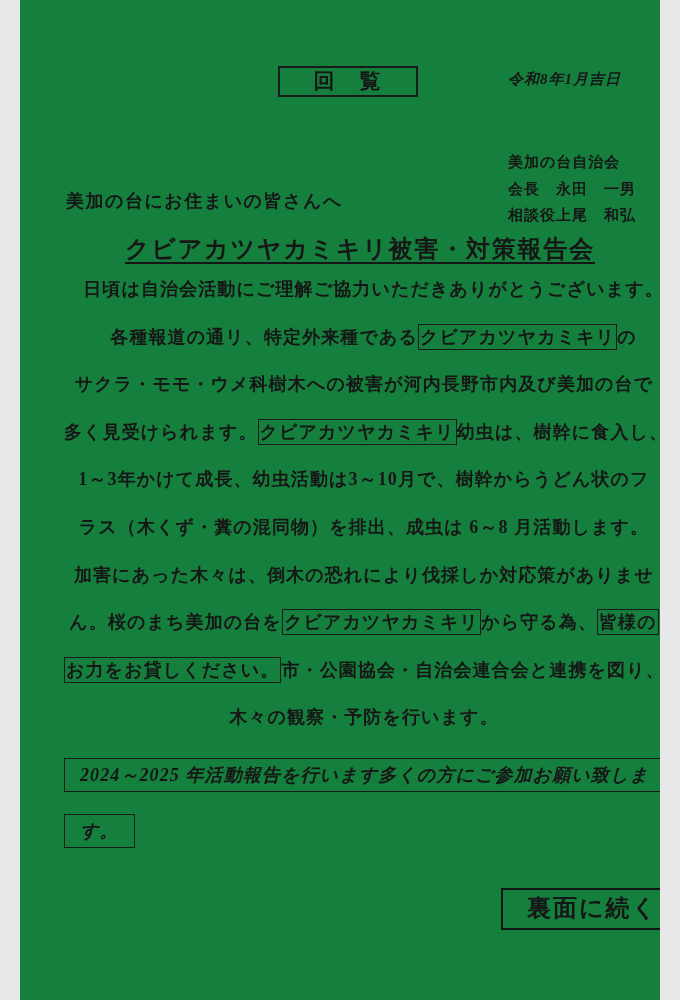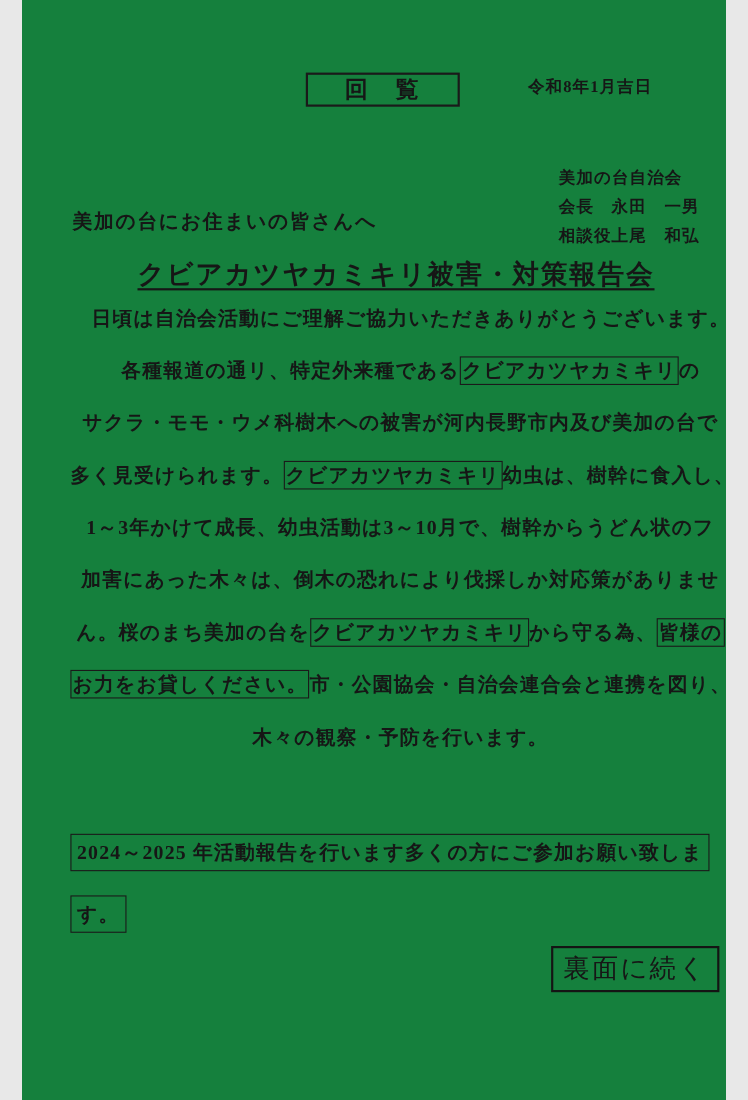--- a/index.html
+++ b/index.html
@@ -25,26 +25,27 @@
     height: 27px;
     border: 2px solid #1a1a1a;
     text-align: center;
     line-height: 27px;
     font-size: 21px;
     font-weight: 700;
     letter-spacing: 2px;
   }
   .date-line {
     position: absolute;
-    left: 460px;
+    left: 488px;
     top: 70px;
     font-size: 15px;
     font-weight: 600;
     letter-spacing: 1px;
     white-space: nowrap;
+    font-style: italic;
   }
   .sender-block {
     position: absolute;
     left: 488px;
     top: 103px;
     font-size: 15px;
     font-weight: 600;
     letter-spacing: 1px;
     line-height: 26.5px;
     white-space: nowrap;
@@ -104,31 +105,32 @@
     letter-spacing: 1.1px;
   }
   .announcement .line {
     margin-bottom: 22px;
     line-height: 26px;
     white-space: nowrap;
   }
   .announcement .boxed {
     display: inline-block;
     border: 1.8px solid #1a1a1a;
-    padding: 3px 5px;
+    padding: 3px 15px;
+    font-style: italic;
   }
   .footer-box {
     position: absolute;
     left: 481px;
-    top: 860px;
+    top: 888px;
     border: 2.5px solid #141414;
     font-size: 24px;
-    font-weight: 400;
+    font-weight: 700;
     letter-spacing: 2px;
-    padding: 2px 9px 4px 9px;
+    padding: 2px 9px 4px 24px;
     white-space: nowrap;
   }
 </style>
 </head>
 <body>
 
 <div class="page">
 
   <div class="stamp-box">回　覧</div>
 
@@ -145,20 +147,21 @@
   <div class="doc-title">
     <span class="underlined">クビアカツヤカミキリ被害・対策報告会</span>
   </div>
 
   <div class="body-text" id="body-lines">
       <div class="line"><span class="plain">　日頃は自治会活動にご理解ご協力いただきありがとうございます。</span></div>
       <div class="line"><span class="plain">　各種報道の通リ、特定外来種である</span><span class="boxed">クビアカツヤカミキリ</span><span class="plain">の</span></div>
       <div class="line"><span class="plain">サクラ・モモ・ウメ科樹木への被害が河内長野市内及び美加の台で</span></div>
       <div class="line"><span class="plain">多く見受けられます。</span><span class="boxed">クビアカツヤカミキリ</span><span class="plain">幼虫は、樹幹に食入し、</span></div>
       <div class="line"><span class="plain">1～3年かけて成長、幼虫活動は3～10月で、樹幹からうどん状のフ</span></div>
+      <div class="line"><span class="plain">ラス（木くず・糞の混同物）を排出、成虫は 6～8 月活動します。</span></div>
       <div class="line"><span class="plain">加害にあった木々は、倒木の恐れにより伐採しか対応策がありませ</span></div>
       <div class="line"><span class="plain">ん。桜のまち美加の台を</span><span class="boxed">クビアカツヤカミキリ</span><span class="plain">から守る為、</span><span class="boxed">皆様の</span></div>
       <div class="line"><span class="boxed">お力をお貸しください。</span><span class="plain">市・公園協会・自治会連合会と連携を図り、</span></div>
       <div class="line"><span class="plain">木々の観察・予防を行います。</span></div>
     </div>
 
   <div class="announcement" id="announcement-lines">
       <div class="line"><span class="boxed">2024～2025 年活動報告を行います多くの方にご参加お願い致しま</span></div>
       <div class="line"><span class="boxed">す。</span></div>
     </div>

